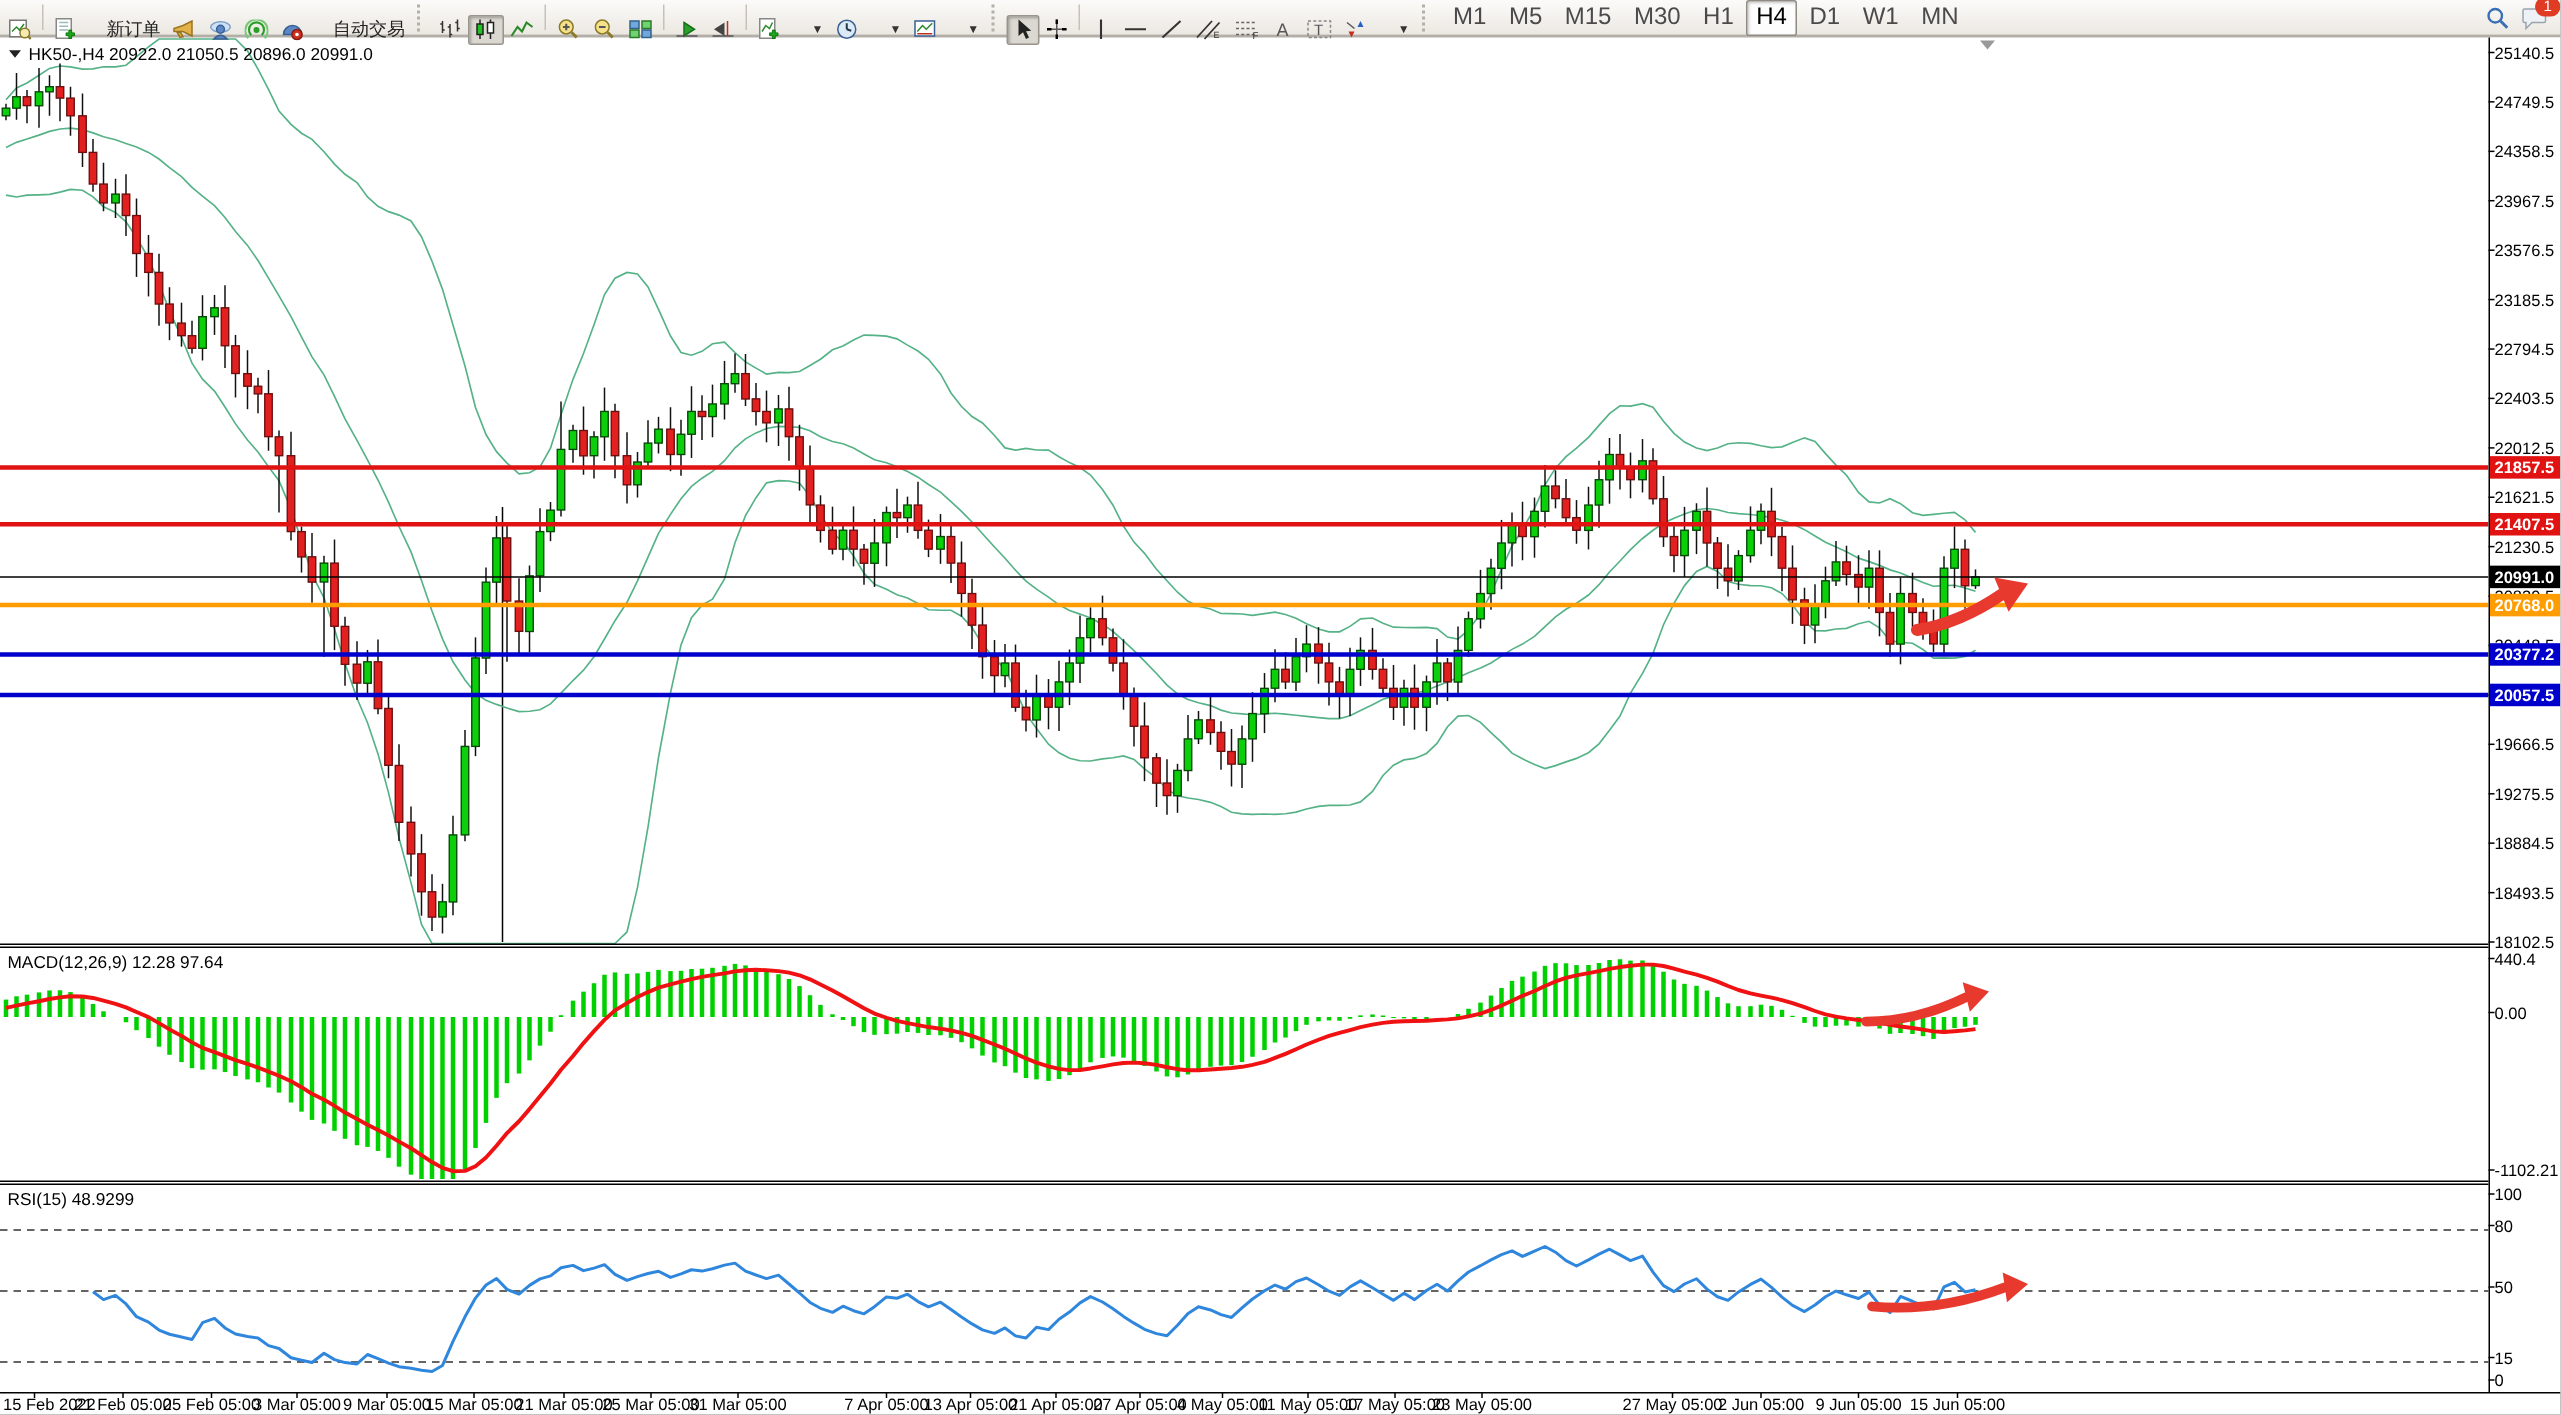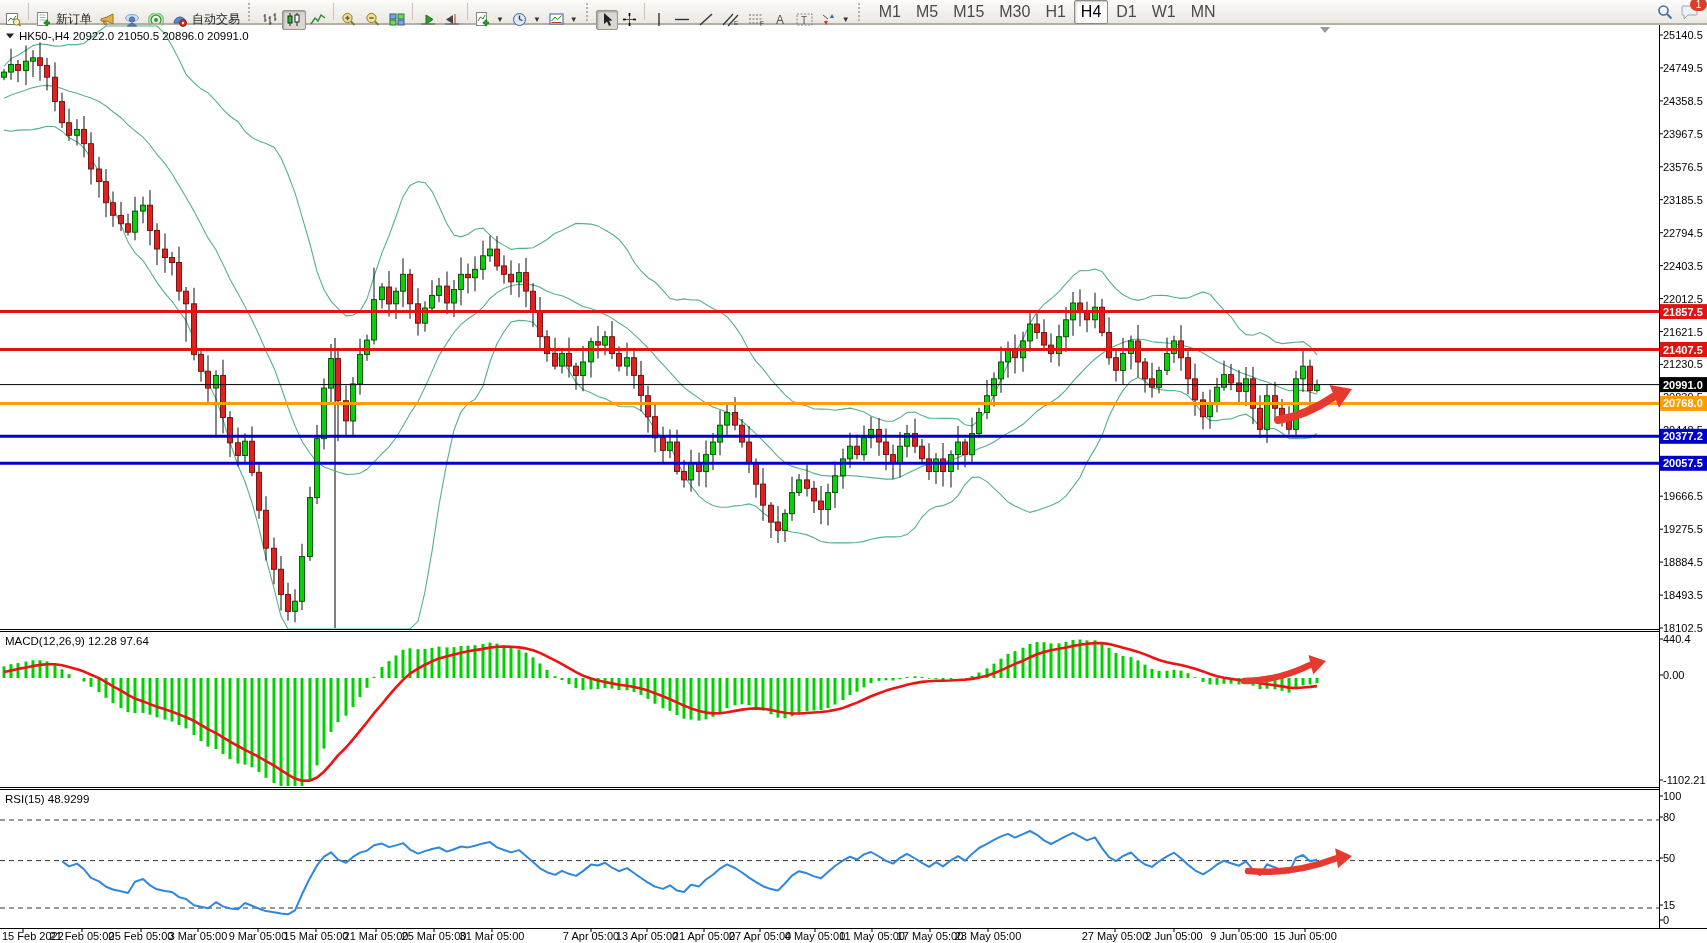--- a/index.html
+++ b/index.html
@@ -3,21 +3,21 @@
 <meta charset="utf-8">
 <style>
   html,body{margin:0;padding:0;background:#888;}
   .stage{position:relative;width:1707px;height:943px;background:#fff;overflow:hidden;
          font-family:"Liberation Sans",sans-serif;}
   
   .toolbar{position:absolute;top:0;left:0;width:1707px;height:24px;box-sizing:border-box;
     background:linear-gradient(#fcfbf9,#ebe8e2);border-bottom:1px solid #b3afa7;
     display:flex;align-items:center;padding:0 2px;z-index:6;}
   .tb-btn{height:20px;min-width:22px;display:flex;align-items:center;justify-content:center;
-    gap:4px;padding:0 3px;border:1px solid transparent;border-radius:2px;font-size:12px;color:#222;
+    gap:19px;padding:0 3px;border:1px solid transparent;border-radius:2px;font-size:12px;color:#222;
     box-sizing:border-box;white-space:nowrap;margin-top:16px;}
   .tb-btn.pressed{background:#dbd8d1;border:1px solid #99958d;box-shadow:inset 1px 1px 2px rgba(0,0,0,.28);}
   .grip{width:4px;height:18px;margin:0 4px;border-left:2px dotted #b4b0a8;}
   .sep{width:1px;height:17px;background:#c6c2ba;margin:0 3px;}
   .caret{font-size:8px;color:#333;margin-left:1px;}
   .tf-group{display:flex;align-items:center;gap:1px;margin-left:4px;}
   .tf-btn{font-size:16px;color:#4a4a4a;padding:2px 6px;border:1px solid transparent;border-radius:2px;}
   .tf-btn.active{background:#fdfdfd;border:1px solid #8f8b83;box-shadow:inset 1px 1px 2px rgba(0,0,0,.22);color:#000;text-align:right;}
   .tb-right{margin-left:auto;display:flex;align-items:center;gap:8px;padding-right:6px;}
   .chat-wrap{position:relative;}

